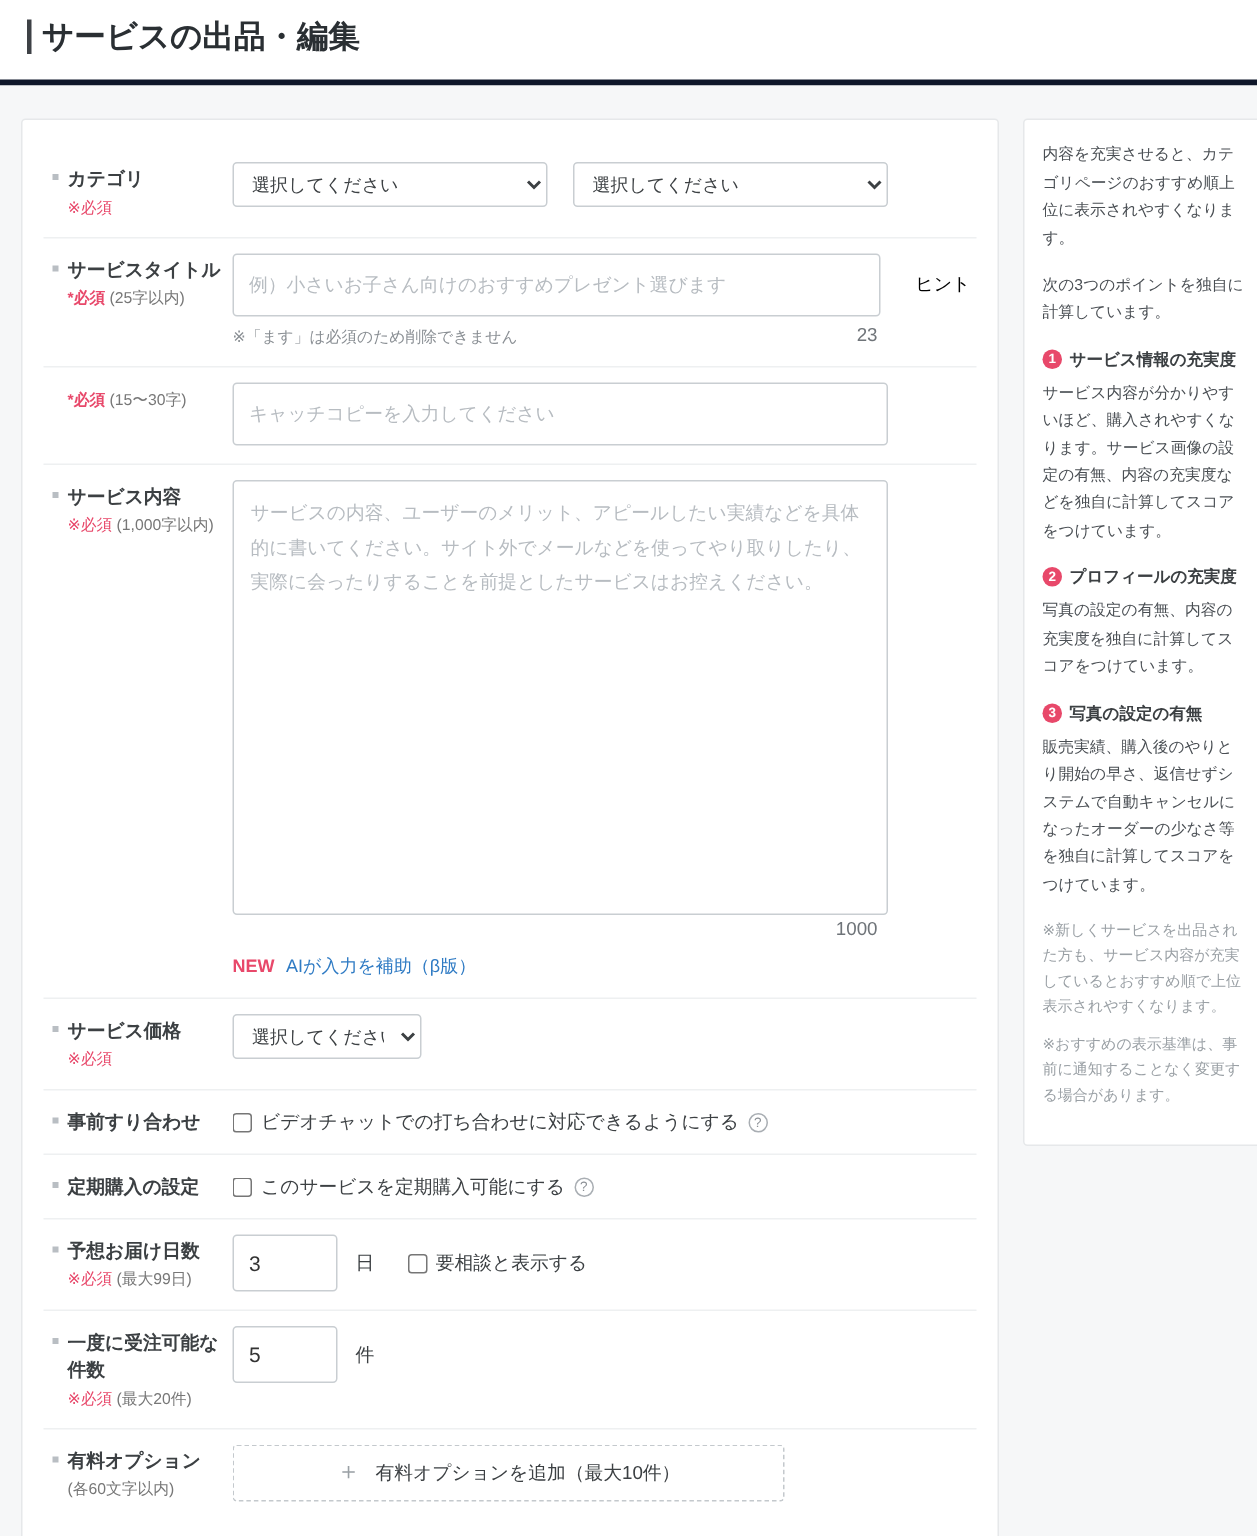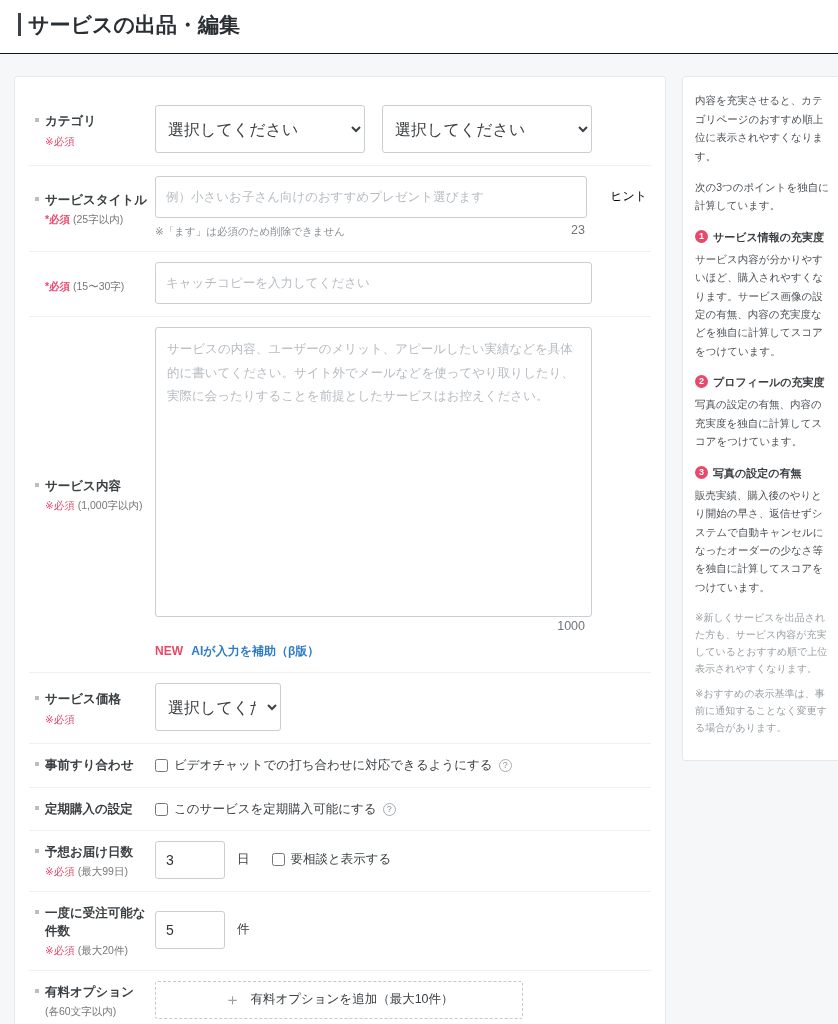--- a/index.html
+++ b/index.html
@@ -12,21 +12,21 @@
   }
   body {
     width: 838px;
     min-height: 1024px;
     position: relative;
   }
 
   
   .page-header {
     padding: 10px 0 14px 18px;
-    border-bottom: 1px solid #0f172a;
+    border-bottom: 4px solid #0f172a;
     background: #fff;
   }
   .page-title {
     font-size: 21px;
     font-weight: bold;
     color: #2a2f33;
     position: relative;
     padding-left: 10px;
     line-height: 1.4;
   }
@@ -54,21 +54,21 @@
     background: #fff;
     border: 1px solid #e6e8ea;
     border-radius: 3px;
     width: 652px;
     flex: 0 0 652px;
     padding: 18px 14px 20px 14px;
   }
 
   .row {
     display: flex;
-    align-items: center;
+    align-items: flex-start;
     padding: 10px 0 12px 0;
     border-bottom: 1px solid #eef0f1;
   }
   .row:last-child { border-bottom: none; }
 
   .label-col {
     width: 126px;
     flex: 0 0 126px;
     padding-top: 2px;
     padding-left: 6px;
@@ -99,25 +99,25 @@
   }
   .req { color: #e8486a; }
   .req-strong { color: #e8486a; font-weight: bold; }
 
   .field-col {
     flex: 1 1 auto;
     padding-right: 4px;
   }
 
   select.sel {
-    height: 48px;
+    height: 30px;
     border: 1px solid #c9ced2;
     border-radius: 3px;
     background: #fff;
-    font-size: 16px;
+    font-size: 12px;
     color: #3c4043;
     padding: 0 8px;
     font-family: inherit;
   }
   select.sel-wide { width: 210px; }
   select.sel-price { width: 126px; }
 
   .sel-row { display: flex; gap: 17px; }
 
   .text-input {
@@ -177,21 +177,21 @@
 
   .ai-line {
     margin-top: 10px;
     font-size: 12px;
   }
   .ai-new {
     color: #e8486a;
     font-weight: bold;
     margin-right: 5px;
   }
-  .ai-text { color: #2f7bc4; cursor: pointer; font-weight: bold; }
+  .ai-text { color: #2f7bc4; cursor: pointer; }
 
   .cb-line {
     display: flex;
     align-items: center;
     font-size: 12.5px;
     color: #3c4043;
     padding-top: 3px;
   }
   .cb-line input[type=checkbox] {
     width: 13px; height: 13px;

